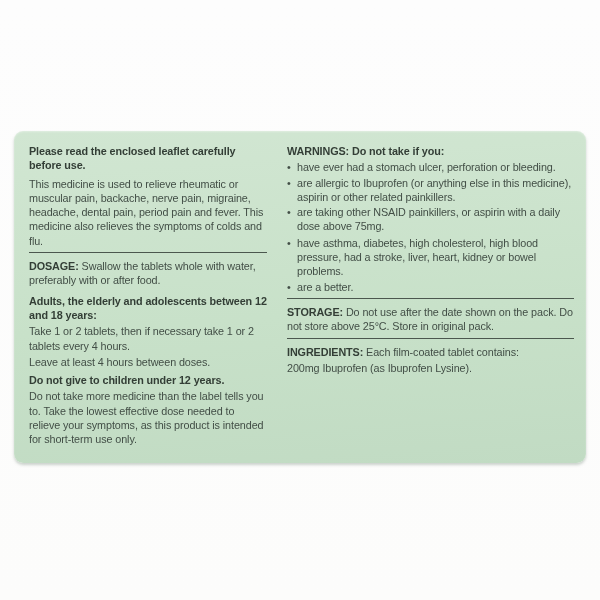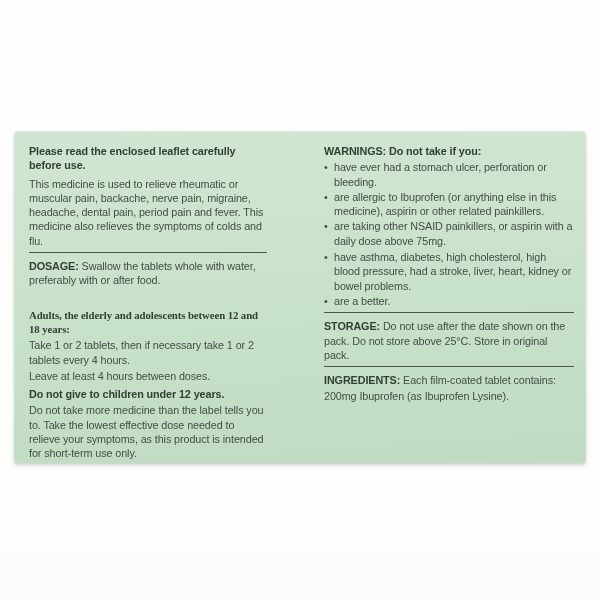--- a/index.html
+++ b/index.html
@@ -18,37 +18,37 @@
     overflow: hidden;
   }
   .panel {
     position: absolute;
     left: 14px;
     top: 131px;
     width: 572px;
     height: 332px;
     box-sizing: border-box;
     padding: 13px 12px 8px 15px;
-    border-radius: 4px;
+    border-radius: 9px;
     background: linear-gradient(176deg, #d1e6d2 0%, #c8e1c9 55%, #c1dbc3 100%);
     box-shadow: 0 2px 3px rgba(110, 130, 115, 0.35), inset 0 1px 2px rgba(255,255,255,0.35);
     display: flex;
-    gap: 12px;
+    gap: 20px;
     color: #424e46;
     font-size: 10.8px;
     line-height: 14.3px;
     letter-spacing: -0.1px;
     overflow: hidden;
   }
   .col-left  { width: 238px; flex: none; }
-  .col-right { flex: 1; min-width: 0; margin-left: 45px; }
+  .col-right { flex: 1; min-width: 0; }
   p { margin: 0 0 2px 0; }
   .bold { font-weight: bold; color: #333e36; }
   .mt  { margin-top: 4px; }
-  .mt2 { margin-top: 20px; font-family: Liberation Serif, serif; }
+  .mt2 { margin-top: 6px; }
   hr.rule {
     border: none;
     border-top: 1.2px solid #4b574e;
     margin: 4px 0 6px 0;
   }
   ul.blist { list-style: none; margin: 0 0 2px 0; padding: 0; }
   ul.blist li { display: flex; margin: 0 0 1px 0; }
   .blt { flex: none; width: 10px; color: #424e46; }
 </style>
 </head>

